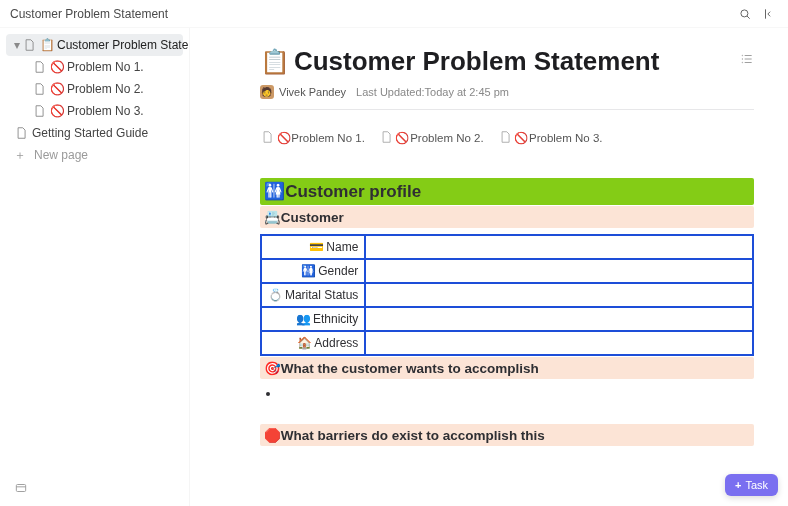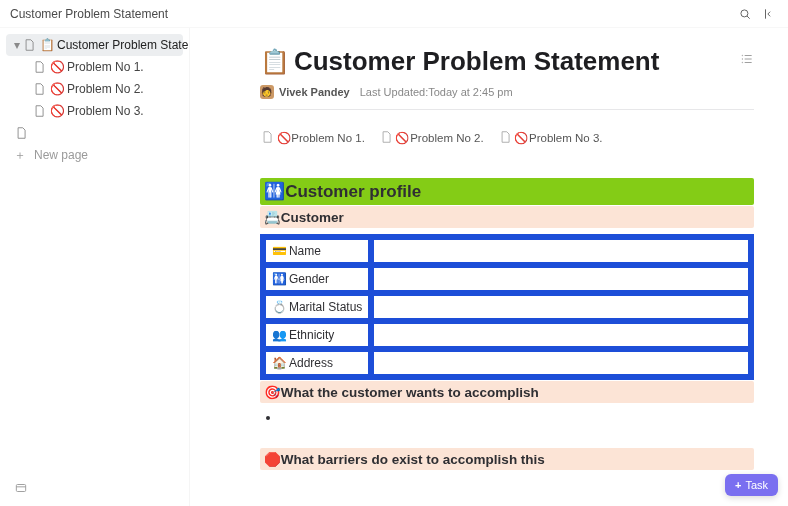--- a/index.html
+++ b/index.html
@@ -24,33 +24,33 @@
   .side-row.newpage .plus { width:14px; margin-right:6px; color:#9a9a9a;}
   .content { flex:1; overflow-y:auto; padding:0 34px 40px 70px;}
   
   h1.title { display:flex; align-items:center; font-size:26px; font-weight:700; margin-top:18px; color:#1e1e21;}
   h1.title .emoji { margin-right:4px; font-size:24px;}
   .title-row { display:flex; align-items:flex-start; }
   .title-spacer { flex:1; }
   .list-icon { margin-top:24px; color:#999; cursor:pointer; }
   .meta { display:flex; align-items:center; font-size:11px; color:#888; margin-top:8px; margin-bottom:10px;}
   .meta .avatar { width:14px; height:14px; border-radius:3px; background:#c96; margin-right:5px; display:flex; align-items:center; justify-content:center; font-size:9px;}
-  .meta .author { color:#555; font-weight:700; margin-right:10px;}
+  .meta .author { color:#555; font-weight:400; margin-right:10px;}
   hr.sep { border:none; border-top:1px solid #e7e7e9; margin:10px 0 14px 0;}
   
   .pills { display:flex; gap:14px; padding:6px 0 10px 0; font-size:11.5px; color:#555;}
   .pill { display:flex; align-items:center; cursor:pointer; white-space:nowrap;}
   .pill .doc-ico { width:13px; margin-right:4px; color:#aaa;}
   
   .h2 { background:#84cc16; font-size:17px; font-weight:700; padding:3px 4px; border-radius:2px; margin-top:22px; display:block;}
   .h3 { background:#fce4d6; font-size:13.5px; font-weight:700; padding:3px 4px; border-radius:2px; margin-top:1px; display:block;}
   .h3.orange, .h3 { }
   
   table.profile { width:100%; border-collapse:collapse; margin-top:6px; font-size:12px;}
-  table.profile td { border:6px solid #1d4ed8; padding:4px 6px; height:21px; }
+  table.profile td { border:2px solid #1d4ed8; padding:4px 6px; height:21px;text-align:right; }
   table.profile td:first-child { width:92px; white-space:nowrap; }
   table.profile td:first-child .emoji { margin-right:2px; }
   
   ul.bullets { margin:6px 0 0 20px; font-size:12px;}
   ul.bullets li { line-height:1.4; min-height:14px;}
   
   .footer-icon { position:absolute; left:14px; bottom:8px; color:#9a9a9a; cursor:pointer;}
   
   .fab { position:absolute; right:10px; bottom:10px; background:#7a6ff0; color:#fff; font-size:11px; font-weight:500; padding:5px 10px; border-radius:6px; display:flex; align-items:center; cursor:pointer; box-shadow:0 2px 6px rgba(0,0,0,0.15);}
   .fab .plus { margin-right:4px; font-weight:700;}
@@ -116,20 +116,21 @@
         </span>
       <span class="emoji">🚫</span>
       <span>Problem No 3.</span>
     </div>
     <div class="side-row indent0">
       <span class="doc-ico">
           <svg class="i" viewBox="0 0 24 24">
             <path d="M7 3h8l4 4v14H7z"></path>
           </svg>
         </span>
+      <span>Getting Started Guide</span>
     </div>
     <div class="side-row indent0 newpage">
       <span class="plus">＋</span>
       <span>New page</span>
     </div>
   </div>
 
   <div class="content">
     <div class="title-row">
       <h1 class="title">

